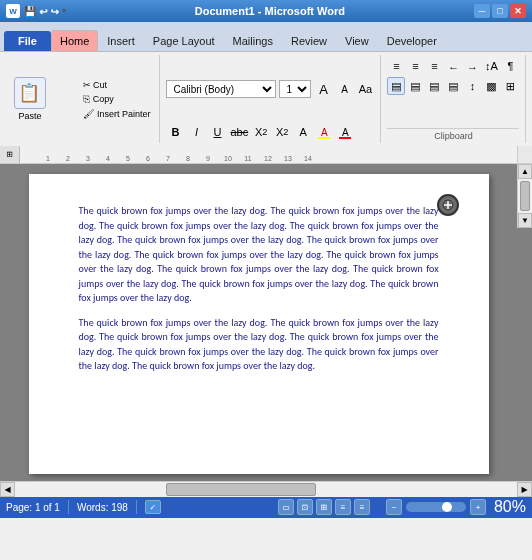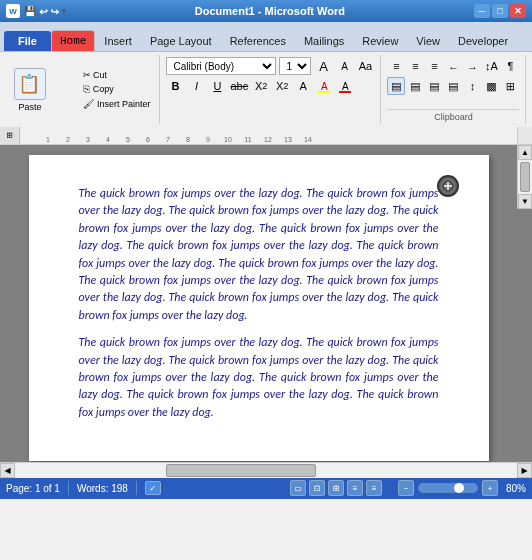--- a/index.html
+++ b/index.html
@@ -57,24 +57,23 @@
       background: transparent;
       color: #1a1a1a;
       font-size: 11px;
       padding: 4px 8px;
       border-radius: 3px 3px 0 0;
       cursor: pointer;
       border: 1px solid transparent;
       border-bottom: none;
     }
     .ribbon-tab.active {
-      background: #ef4444;
+      background: #fca5a5;
       border-color: #bbb;
       color: #000;
-      font-family: Liberation Mono, monospace;
     }
 
     
     .ribbon-content {
       background: #f0f0f0;
       border-top: 1px solid #bbb;
       display: flex;
       padding: 3px 4px;
       align-items: stretch;
       min-height: 72px;
@@ -121,21 +120,21 @@
       font-size: 18px;
     }
     .paste-label { font-size: 9px; margin-top: 2px; }
     .clipboard-small { display: flex; flex-direction: column; gap: 2px; margin-left: 27px; }
     .small-btn {
       font-size: 9px;
       cursor: pointer;
       padding: 1px 3px;
       border-radius: 2px;
     }
-    .font-row { display: flex; align-items: center; gap: 3px; }
+    .font-row { display: flex; align-items: center; gap: 3px; margin-top: 23px; }
     .font-select {
       height: 18px;
       font-size: 10px;
       width: 110px;
       border: 1px solid #aaa;
       background: white;
       padding: 0 2px;
     }
     .size-select {
       height: 18px;
@@ -267,25 +266,24 @@
       width: 22px; height: 22px;
       background: radial-gradient(circle, #888, #555);
       border-radius: 50%;
       border: 2px solid #333;
       display: flex; align-items: center; justify-content: center;
     }
 
     
     .doc-text {
       font-family: Calibri, 'Calibri (Body)', sans-serif;
-      font-size: 12px;
+      font-size: 10px;
       line-height: 1.45;
       color: #1a1a8c;
       text-align: justify;
-      font-style: italic;
     }
     .doc-paragraph { margin-bottom: 10px; }
 
     
     .doc-hscroll {
       height: 15px;
       background: #f0f0f0;
       border-top: 1px solid #ccc;
       display: flex; align-items: center;
     }
@@ -381,21 +379,20 @@
     <div class="title-bar-btn close">✕</div>
   </div>
 </div>
 
 <div class="ribbon-area">
   <div class="ribbon-tabs">
     <div class="file-tab">File</div>
     <div class="ribbon-tab active">Home</div>
     <div class="ribbon-tab">Insert</div>
     <div class="ribbon-tab">Page Layout</div>
-    <div class="ribbon-tab">References</div>
     <div class="ribbon-tab">Mailings</div>
     <div class="ribbon-tab">Review</div>
     <div class="ribbon-tab">View</div>
     <div class="ribbon-tab">Developer</div>
   </div>
 
   <div class="ribbon-content">
 
     <div class="ribbon-group">
       <div class="ribbon-group-content">
@@ -563,15 +560,15 @@
       <div class="view-btn">⊞</div>
       <div class="view-btn">≡</div>
       <div class="view-btn">≡</div>
     </div>
     <div style="width:8px;"></div>
     <button class="view-btn">−</button>
     <div class="zoom-slider">
       <div class="zoom-thumb"></div>
     </div>
     <button class="view-btn">+</button>
-    <span style="color:white;font-size:10px;margin-left:4px;">80%</span>
+    <span style="color:white;font-size:16px;margin-left:4px;">80%</span>
   </div>
 </div>
 
 </body></html>

